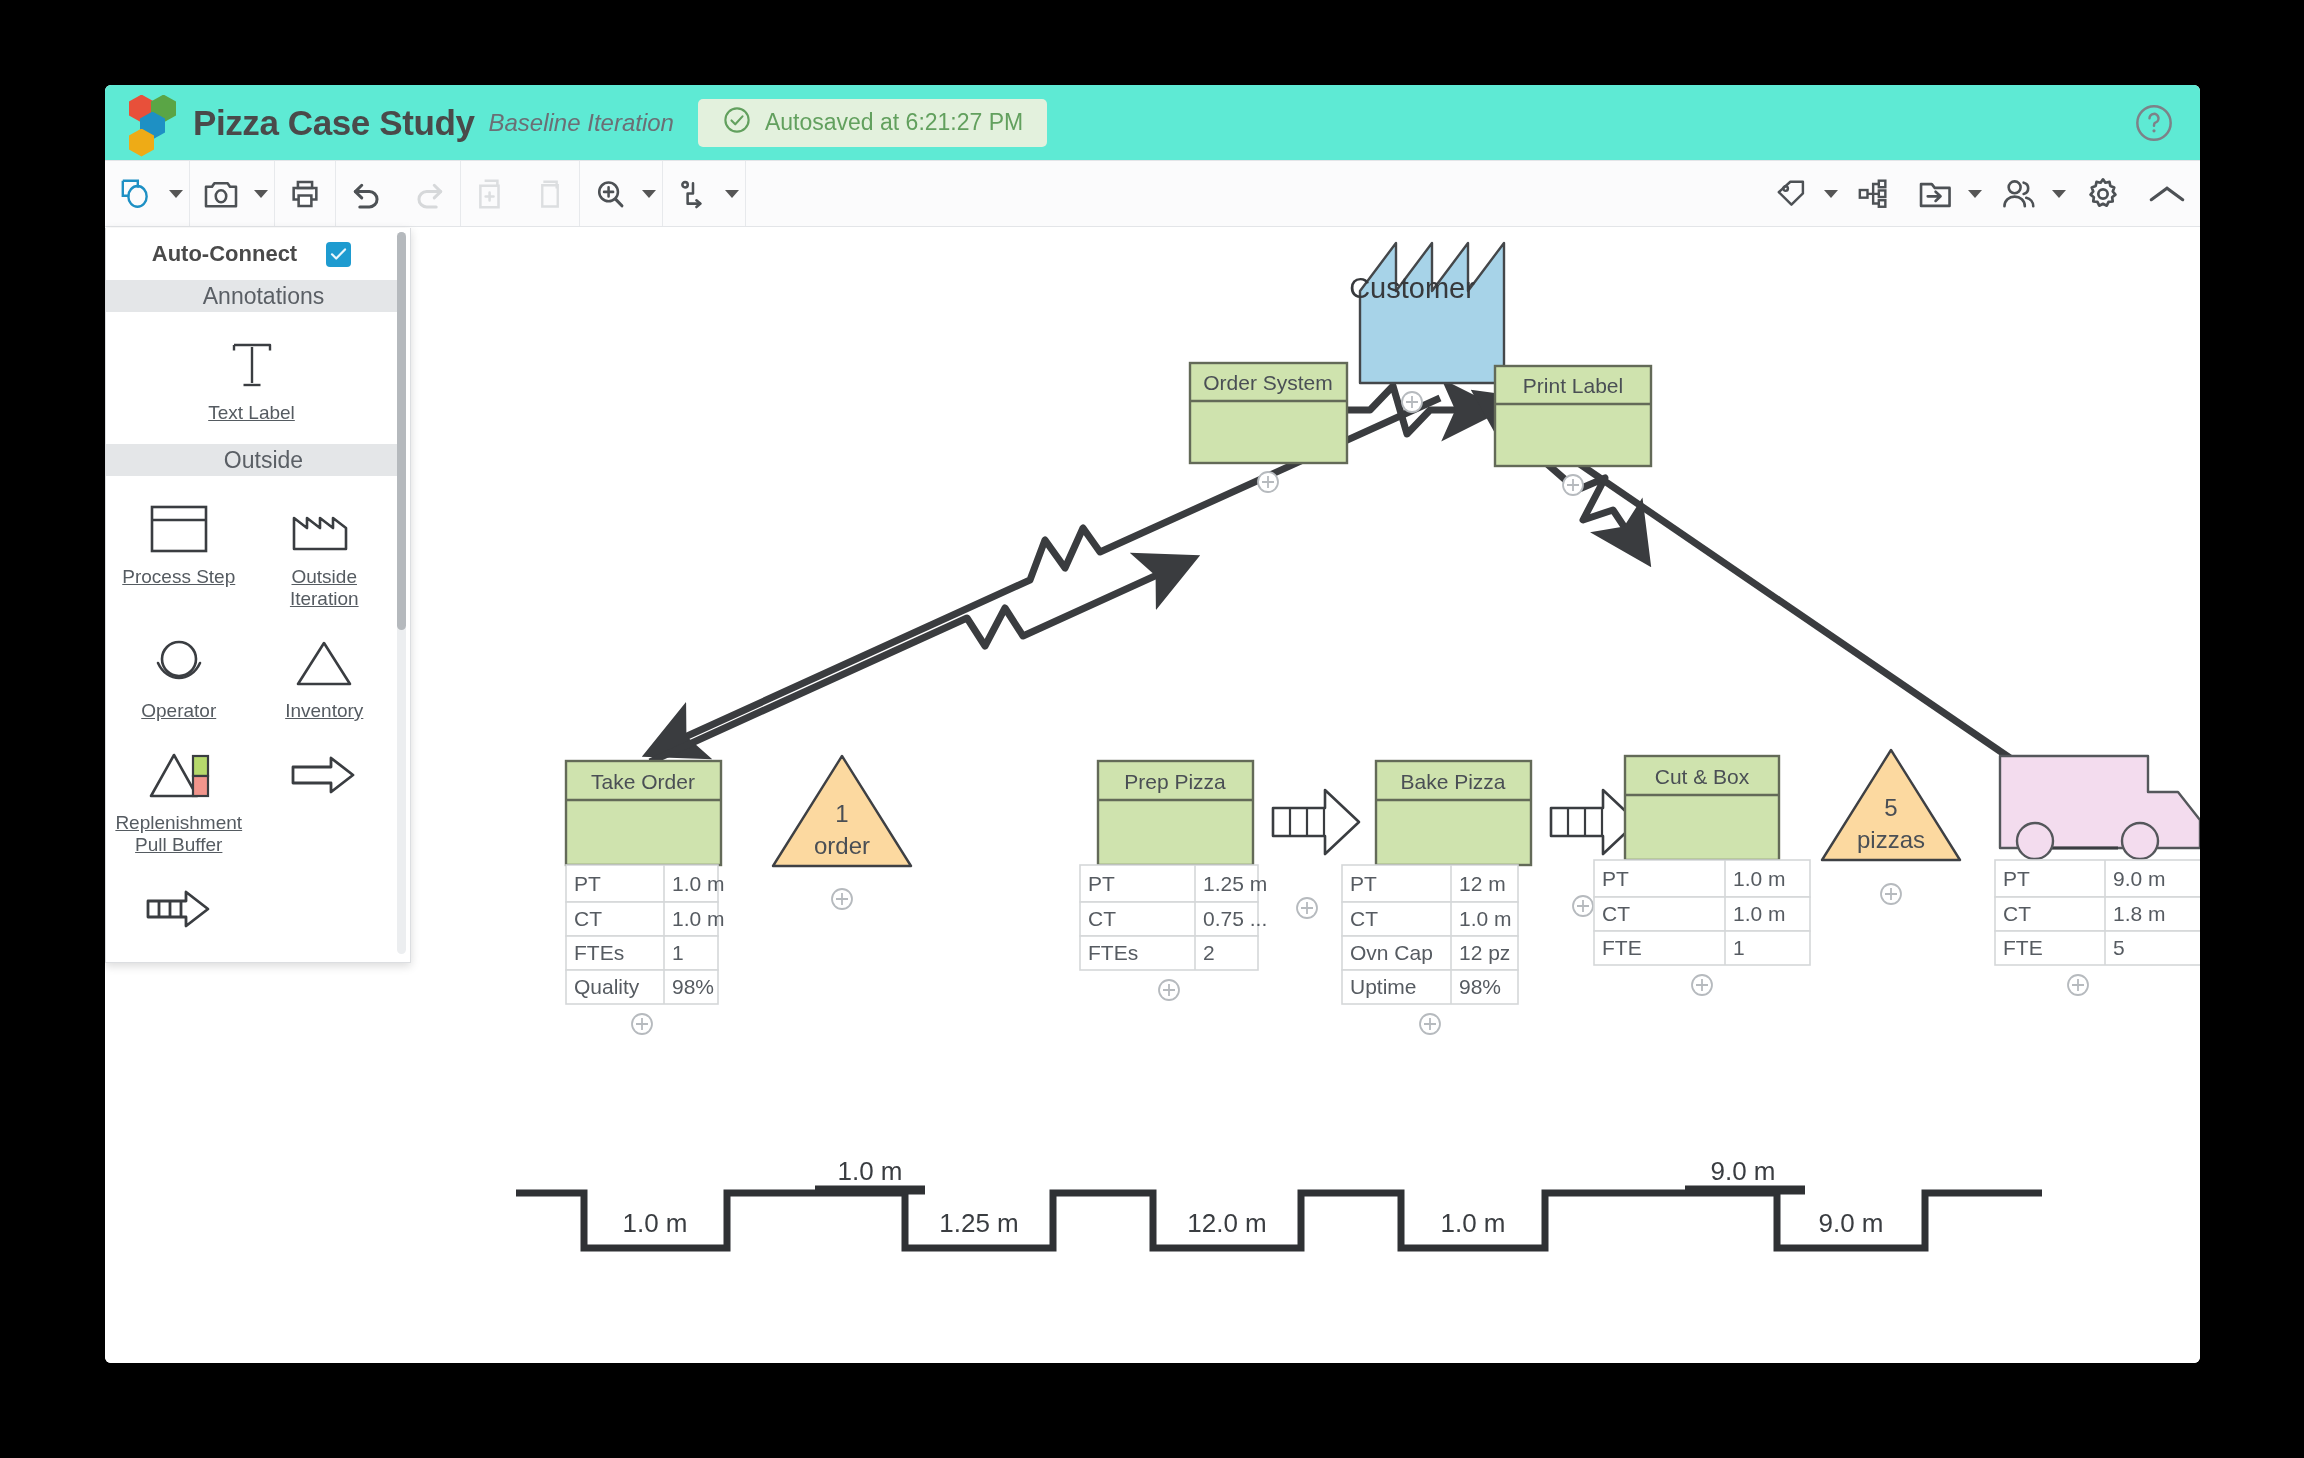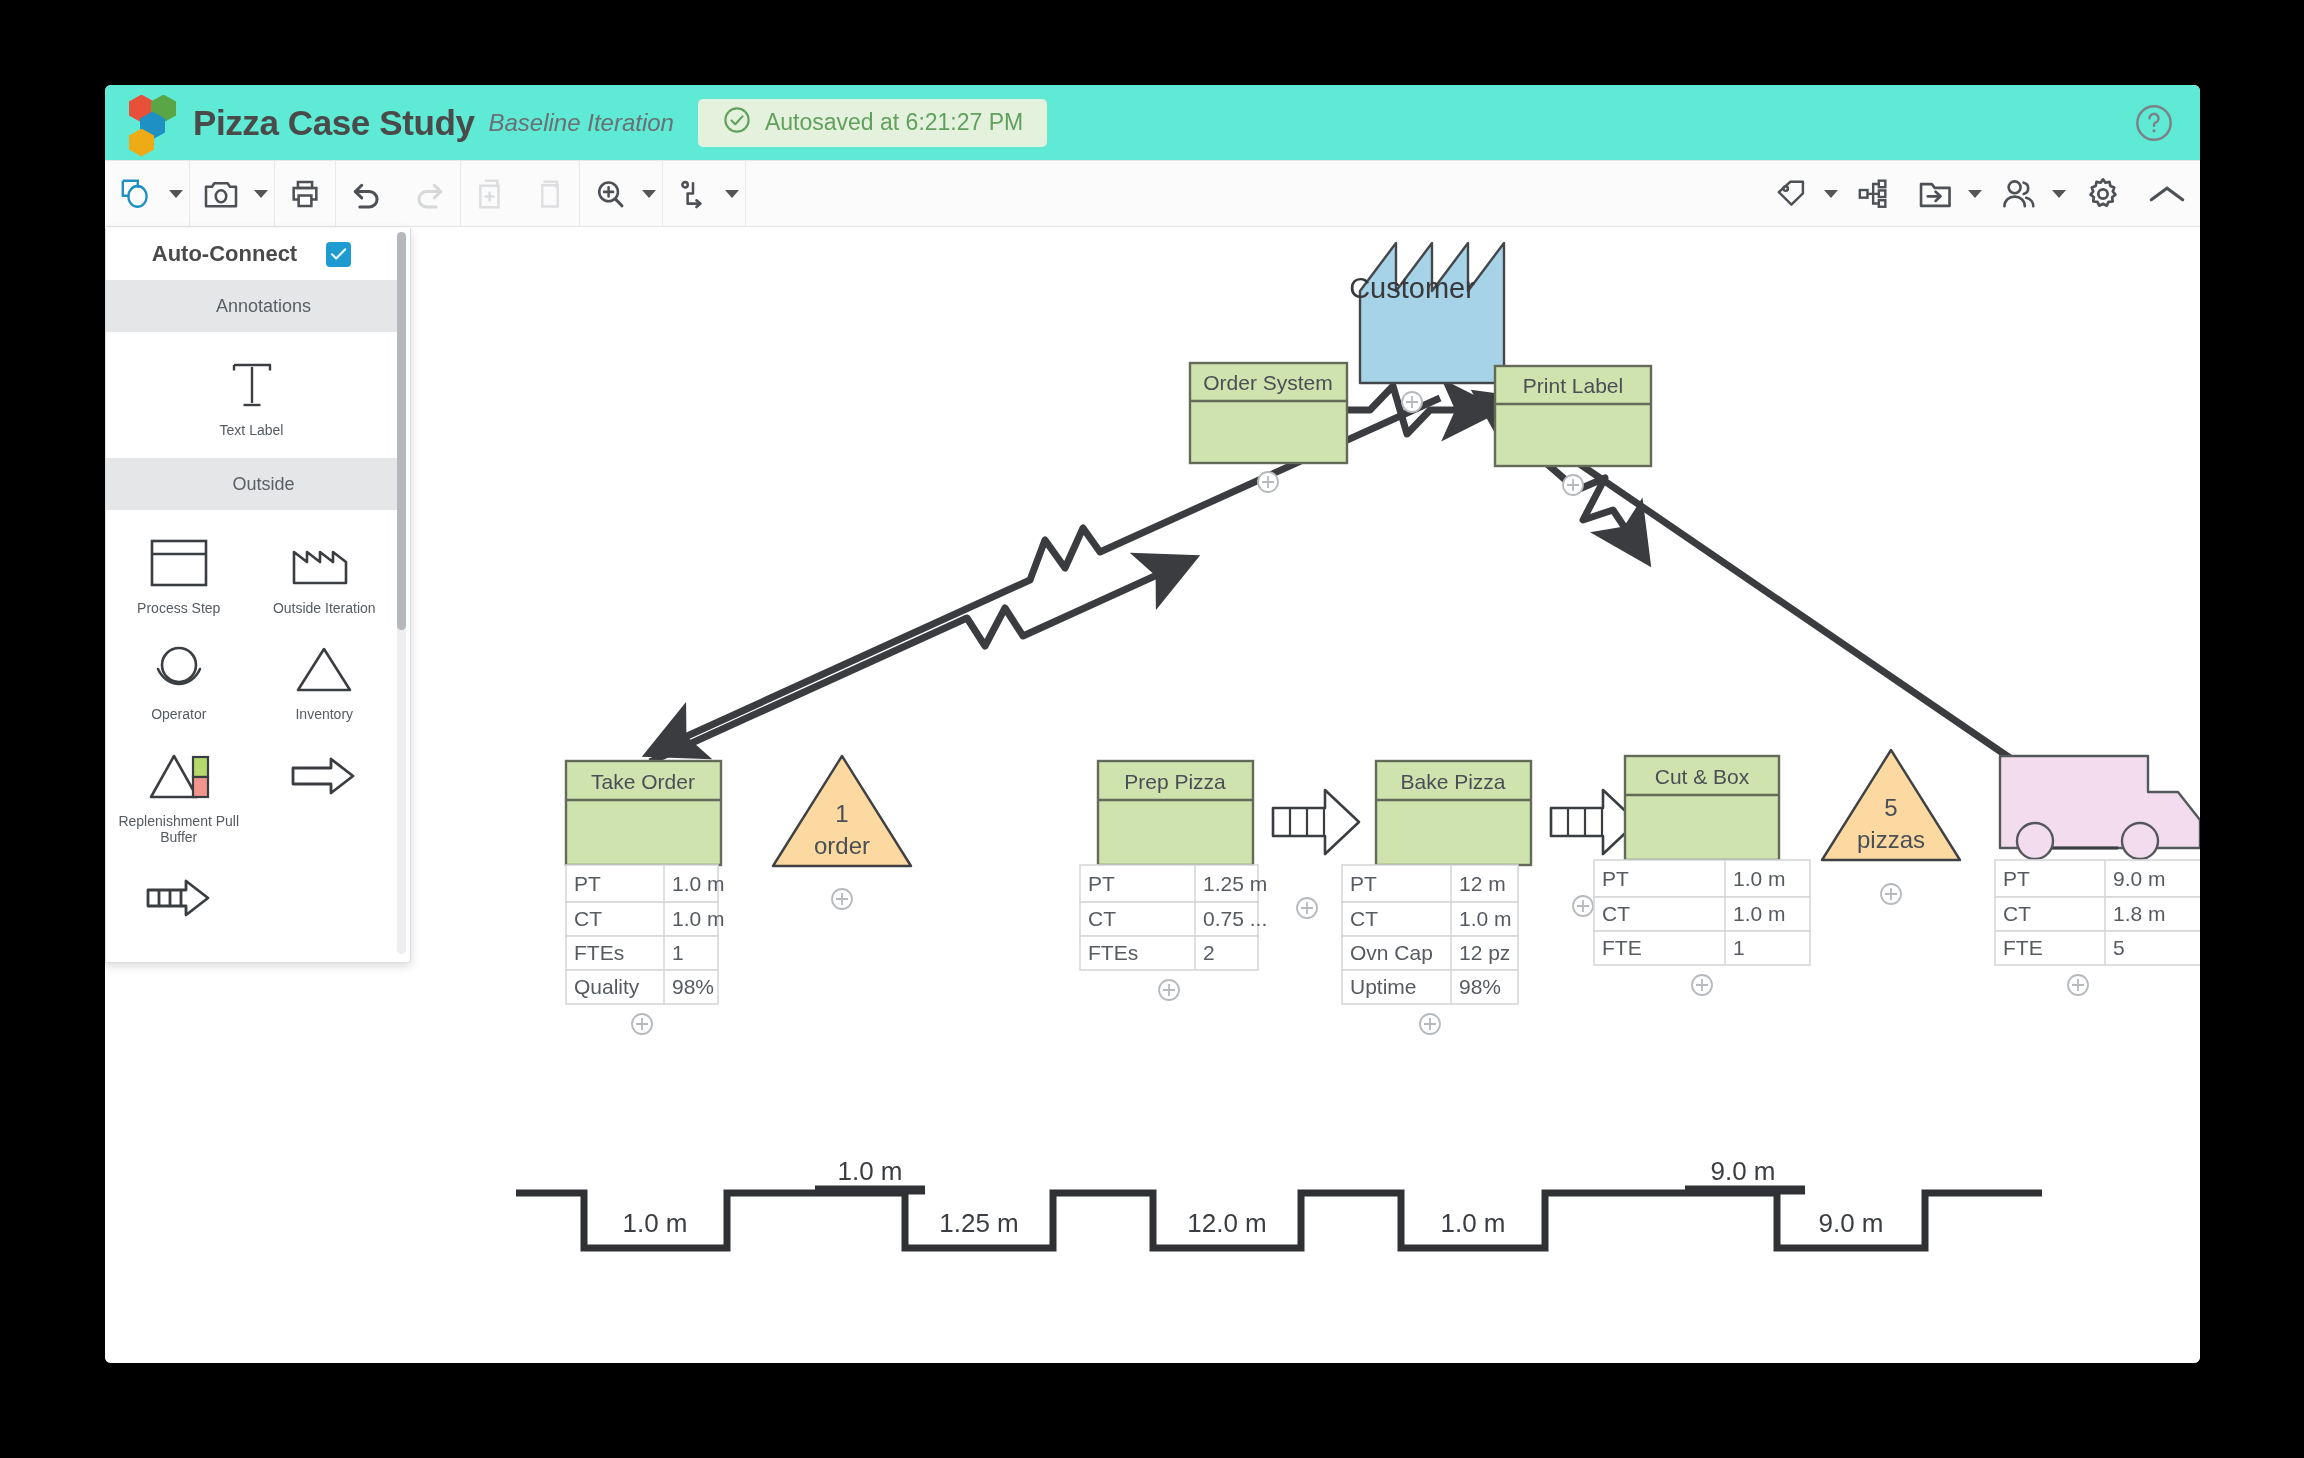--- a/index.html
+++ b/index.html
@@ -102,31 +102,31 @@
   .pal-inner { width: 291px; }
   #auto-connect-row {
     height: 52px; display:flex; align-items:center; justify-content:center; gap:29px;
     font-size: 22px; font-weight:bold; color:#4a4a4a;
   }
   .chk {
     width:25px;height:25px;border-radius:4px;background:#1e9bd0;
     display:flex;align-items:center;justify-content:center;cursor:pointer;
   }
   .pal-header {
-    height: 52px; background:#e4e6e8;
+    height: 32px; background:#e4e6e8;
     display:flex;align-items:center;justify-content:center;
-    font-size:18px; color:#5a5f65;padding-left:24px;
+    font-size:23px; color:#5a5f65;padding-left:24px;
   }
   .pal-grid { display:flex; flex-wrap:wrap; padding: 12px 0 8px 0; }
   .pal-cell {
     width: 50%; padding: 10px 4px 12px 4px;
     display:flex; flex-direction:column; align-items:center; cursor:pointer;
   }
   .pal-cell .glyph { height: 62px; display:flex; align-items:center; justify-content:center; }
-  .pal-cell .lbl { margin-top: 6px; font-size: 14px; color:#555b61; text-align:center; line-height:1.16; }
+  .pal-cell .lbl { margin-top: 6px; font-size: 19px; color:#555b61; text-align:center; line-height:1.16;text-decoration:underline; }
   .pal-cell.wide { width: 100%; }
 
   
   #canvas {
     position:absolute; left:0; top:143px; right:0; bottom:0;
     background:#ffffff; overflow:hidden;
   }
   #canvas svg { position:absolute; left:0; top:0; }
 
   .node-label { font-family:"Liberation Sans", sans-serif; font-size:21px; fill:#4a4f55; }

